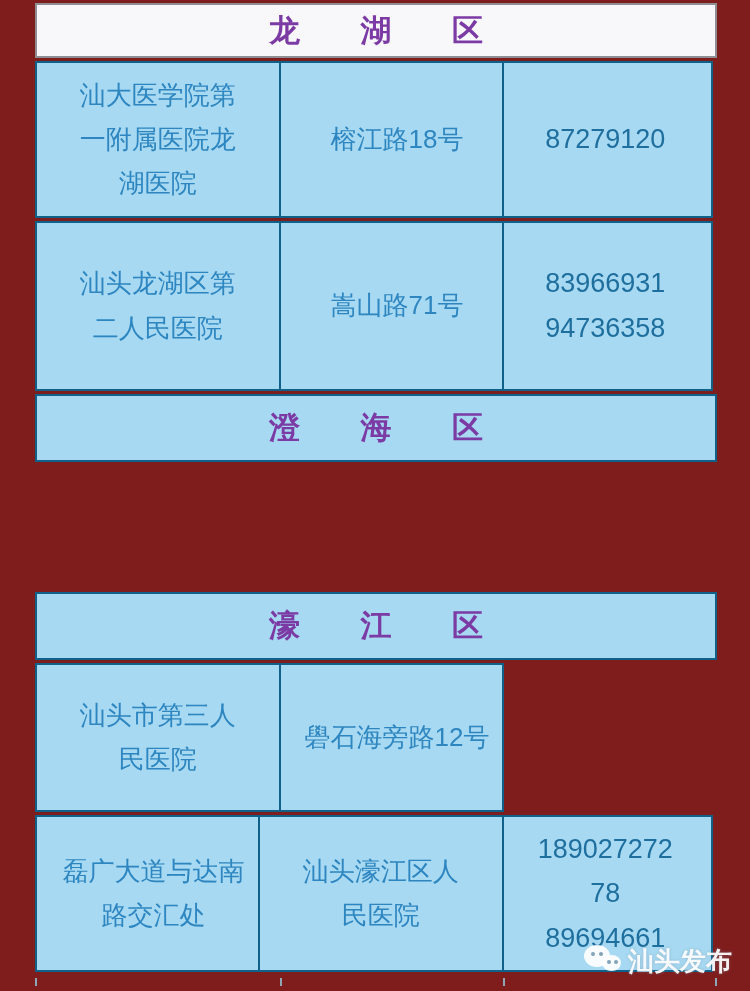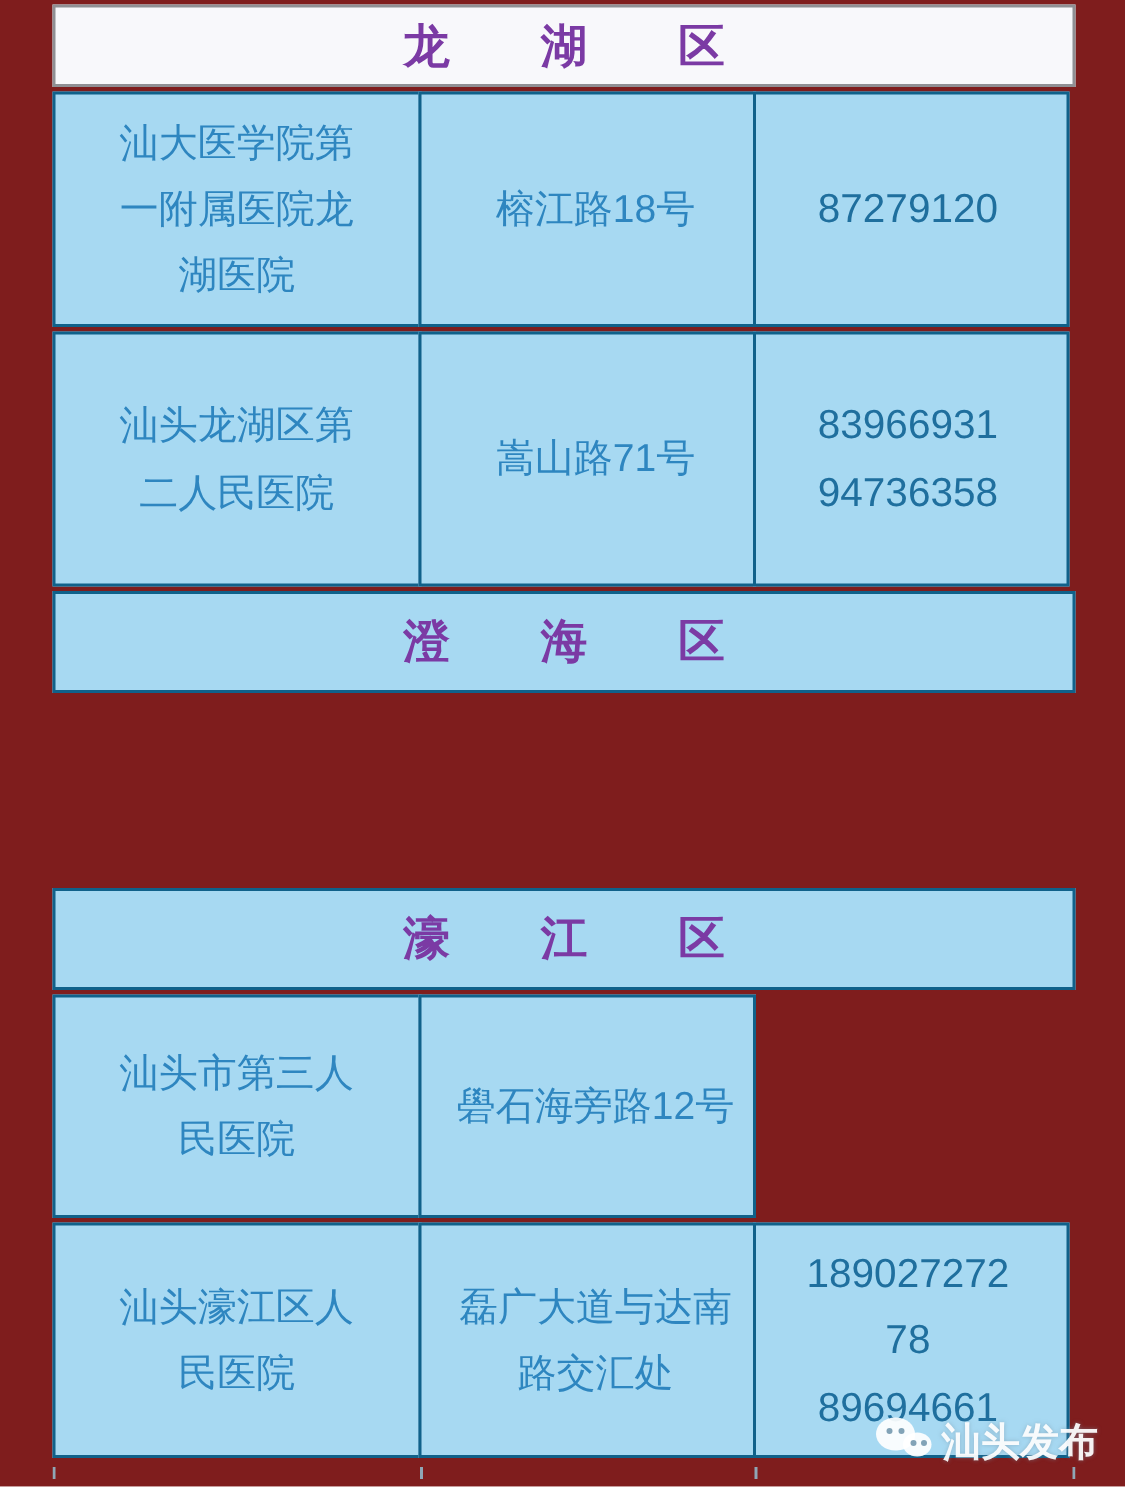--- a/index.html
+++ b/index.html
@@ -99,22 +99,22 @@
       <div class="data-row" style="min-height: 124px;">
       </div>
       <div class="district-row">
         <span>濠 江 区</span>
       </div>
       <div class="data-row" style="min-height: 149px;">
         <div class="cell cell-name">汕头市第三人民医院</div>
         <div class="cell cell-addr">礐石海旁路12号</div>
       </div>
       <div class="data-row" style="min-height: 144px;">
+        <div class="cell cell-addr">磊广大道与达南路交汇处</div>
         <div class="cell cell-name">汕头濠江区人民医院</div>
-        <div class="cell cell-addr">磊广大道与达南路交汇处</div>
         <div class="cell cell-phone">
           <div class="phone-line">18902727278</div>
           <div class="phone-line">89694661</div>
         </div>
       </div>
       <div class="next-row-sliver">
         <i style="left: 0px;"></i>
         <i style="left: 245px;"></i>
         <i style="left: 468px;"></i>
         <i style="left: 680px;"></i>

